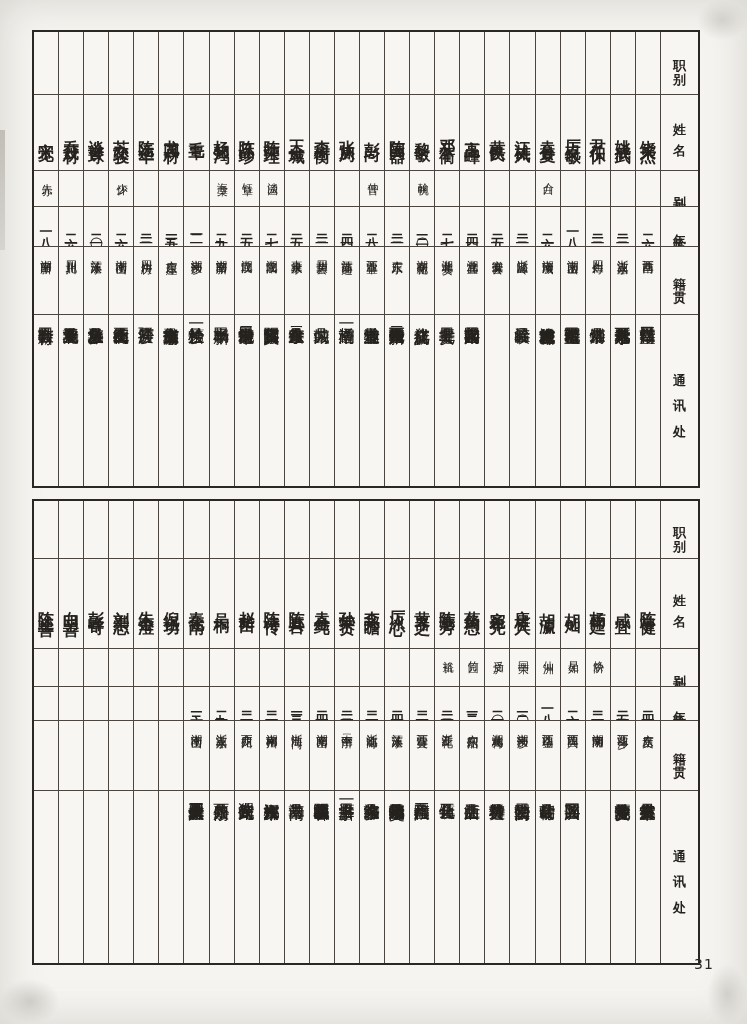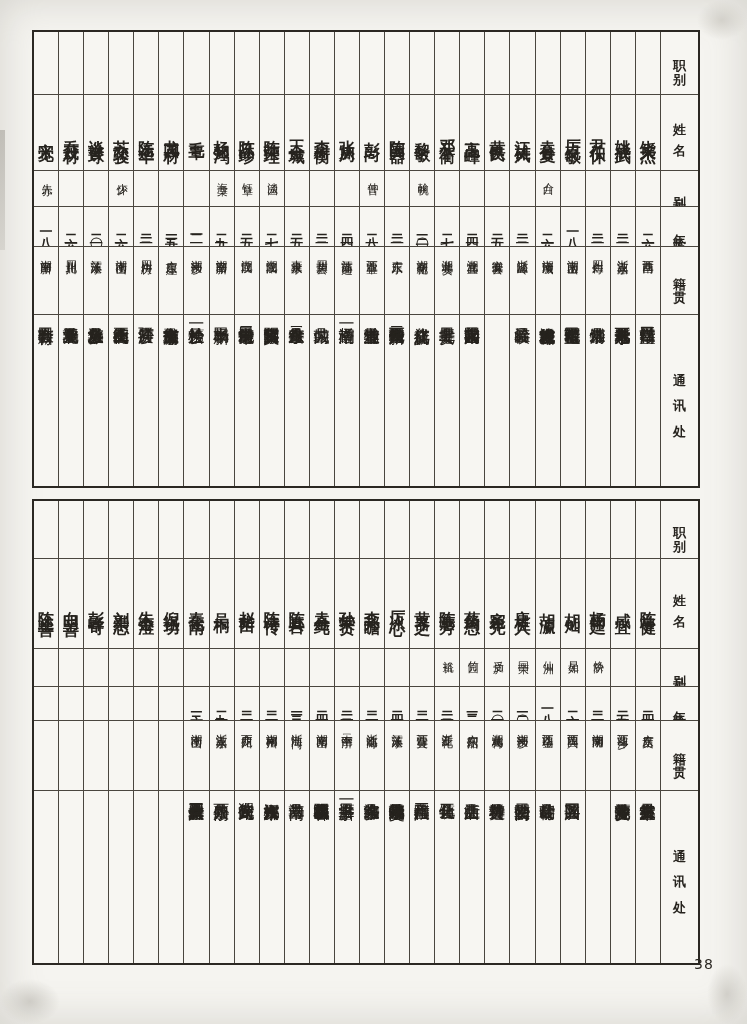--- a/index.html
+++ b/index.html
@@ -1133,14 +1133,14 @@
         </div>
         <div class="cell r-origin hcell">
           <span class="vtext hs-origin">籍贯</span>
         </div>
         <div class="cell r-addr hcell">
           <span class="vtext hs-address">通讯处</span>
         </div>
       </div>
     </div>
 
-  <div class="page-number">38</div>
+  <div class="page-number">31</div>
 </div>
 
 </body></html>

